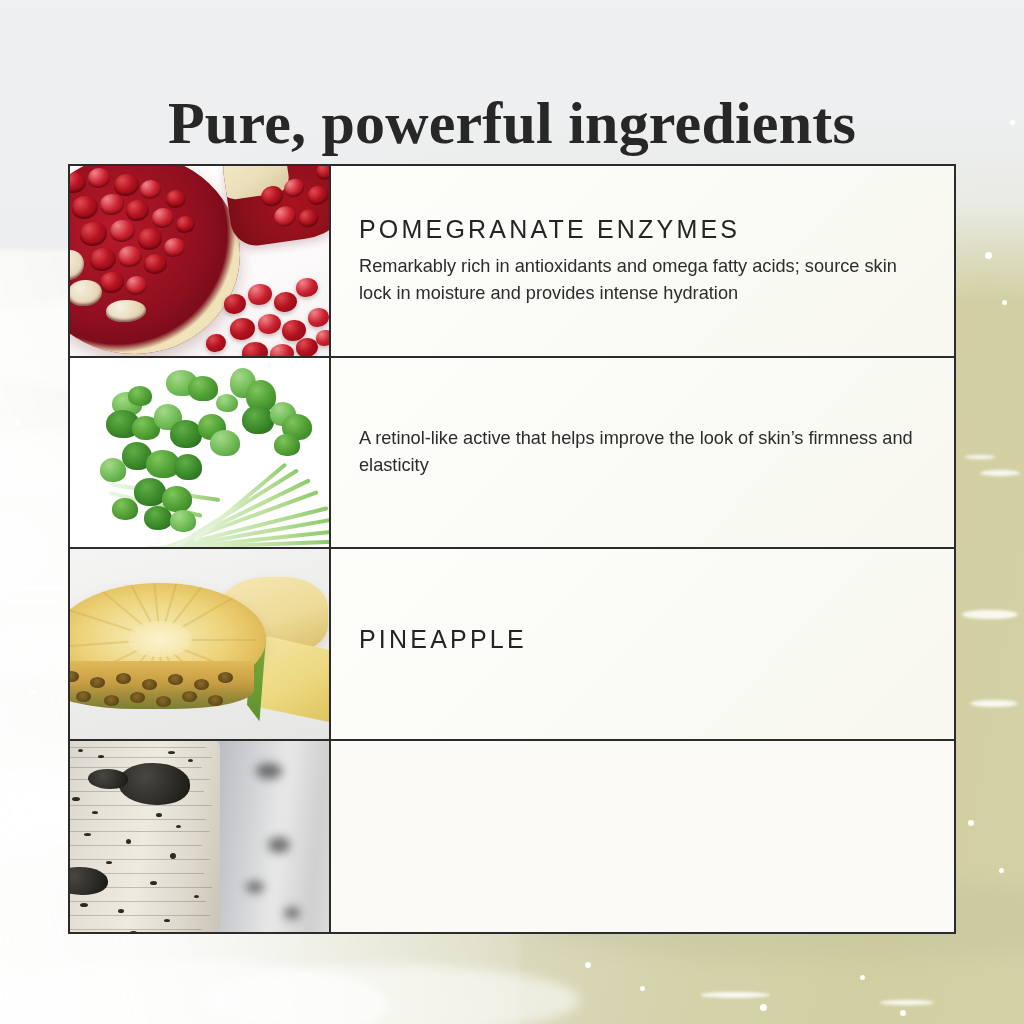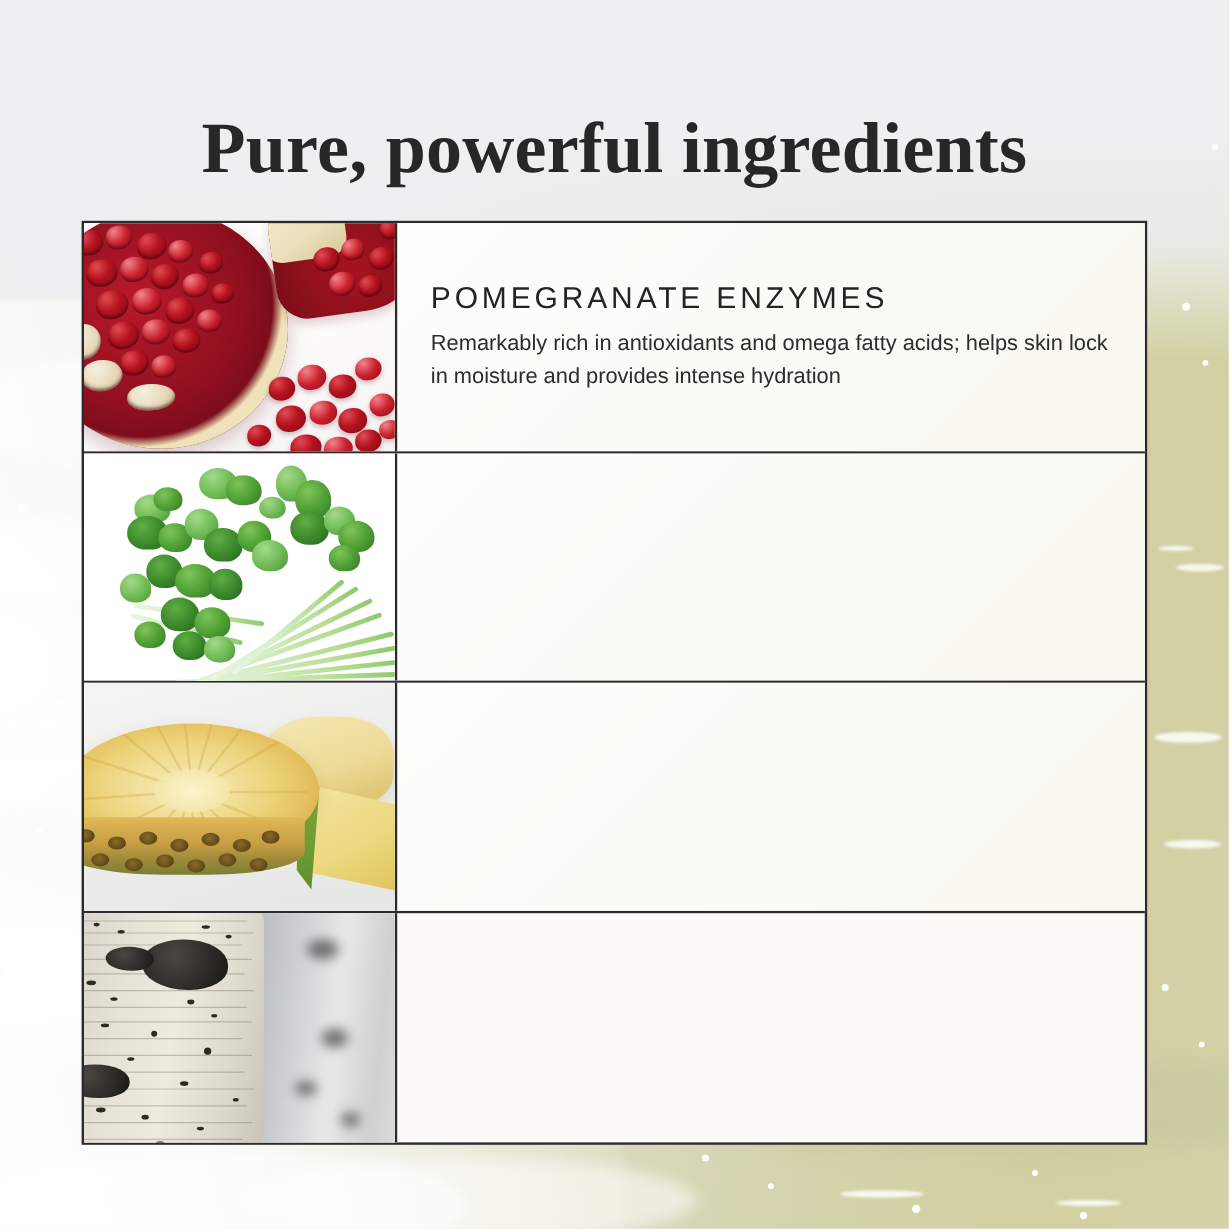--- a/index.html
+++ b/index.html
@@ -83,21 +83,21 @@
     color: #272727;
     letter-spacing: 0.2px;
     z-index: 3;
     white-space: nowrap;
   }
 
   
   #ingredient-table {
     position: absolute;
     left: 68px;
-    top: 184px;
+    top: 164px;
     width: 888px;
     height: 770px;
     border: 2px solid #2b2b2b;
     box-sizing: border-box;
     background: #fbfaf6;
     z-index: 2;
   }
   .ing-row {
     display: flex;
     height: 25%;
@@ -412,21 +412,21 @@
           <div class="aril" style="left:172px; top:176px; width:26px; height:22px;"></div>
           <div class="aril lite" style="left:200px; top:178px; width:24px; height:20px;"></div>
           <div class="aril" style="left:226px; top:172px; width:22px; height:19px;"></div>
           <div class="aril" style="left:136px; top:168px; width:20px; height:18px;"></div>
           <div class="aril lite" style="left:246px; top:164px; width:18px; height:16px;"></div>
         </div>
       </div>
     </div>
     <div class="info-cell">
       <div class="ing-name">POMEGRANATE ENZYMES</div>
-      <div class="ing-desc">Remarkably rich in antioxidants and omega fatty acids; helps skin lock in moisture and provides intense hydration</div>
+      <div class="ing-desc">Remarkably rich in antioxidants and omega fatty acids; source skin lock in moisture and provides intense hydration</div>
     </div>
   </div>
 
   <div class="ing-row">
     <div class="thumb-cell">
       <div class="art">
         <div class="alf-bg"></div>
         <div class="stem" style="left:58px;  top:148px; width:200px; transform:rotate(-14deg);"></div>
         <div class="stem" style="left:64px;  top:160px; width:196px; transform:rotate(-10deg);"></div>
         <div class="stem" style="left:70px;  top:172px; width:190px; transform:rotate(-6deg);"></div>
@@ -460,20 +460,21 @@
         <div class="leaf dark" style="left:64px;  top:120px; width:32px; height:28px;"></div>
         <div class="leaf" style="left:92px;  top:128px; width:30px; height:26px;"></div>
         <div class="leaf dark" style="left:74px;  top:148px; width:28px; height:24px;"></div>
         <div class="leaf light" style="left:100px; top:152px; width:26px; height:22px;"></div>
         <div class="leaf" style="left:42px;  top:140px; width:26px; height:22px;"></div>
         <div class="leaf light" style="left:146px; top:36px;  width:22px; height:18px;"></div>
         <div class="leaf" style="left:204px; top:76px;  width:26px; height:22px;"></div>
       </div>
     </div>
     <div class="info-cell">
+      <div class="ing-desc">A retinol-like active that helps improve the look of skin’s firmness and elasticity</div>
     </div>
   </div>
 
   <div class="ing-row">
     <div class="thumb-cell">
       <div class="art">
         <div class="pine-bg"></div>
         <div class="pine-back"></div>
         <div class="pine-wedge"></div>
         <div class="pine-wedge-skin"></div>
@@ -507,20 +508,21 @@
           <div class="eye" style="left:24px;  top:30px;"></div>
           <div class="eye" style="left:52px;  top:34px;"></div>
           <div class="eye" style="left:78px;  top:31px;"></div>
           <div class="eye" style="left:104px; top:35px;"></div>
           <div class="eye" style="left:130px; top:30px;"></div>
           <div class="eye" style="left:156px; top:34px;"></div>
         </div>
       </div>
     </div>
     <div class="info-cell">
+      <div class="ing-name">PINEAPPLE</div>
     </div>
   </div>
 
   <div class="ing-row">
     <div class="thumb-cell">
       <div class="art">
         <div class="bark-bg"></div>
         <div class="bark-blur"></div>
         <div class="bark-blur-knot" style="left:186px; top:22px;  width:26px; height:16px;"></div>
         <div class="bark-blur-knot" style="left:198px; top:96px;  width:22px; height:16px;"></div>

